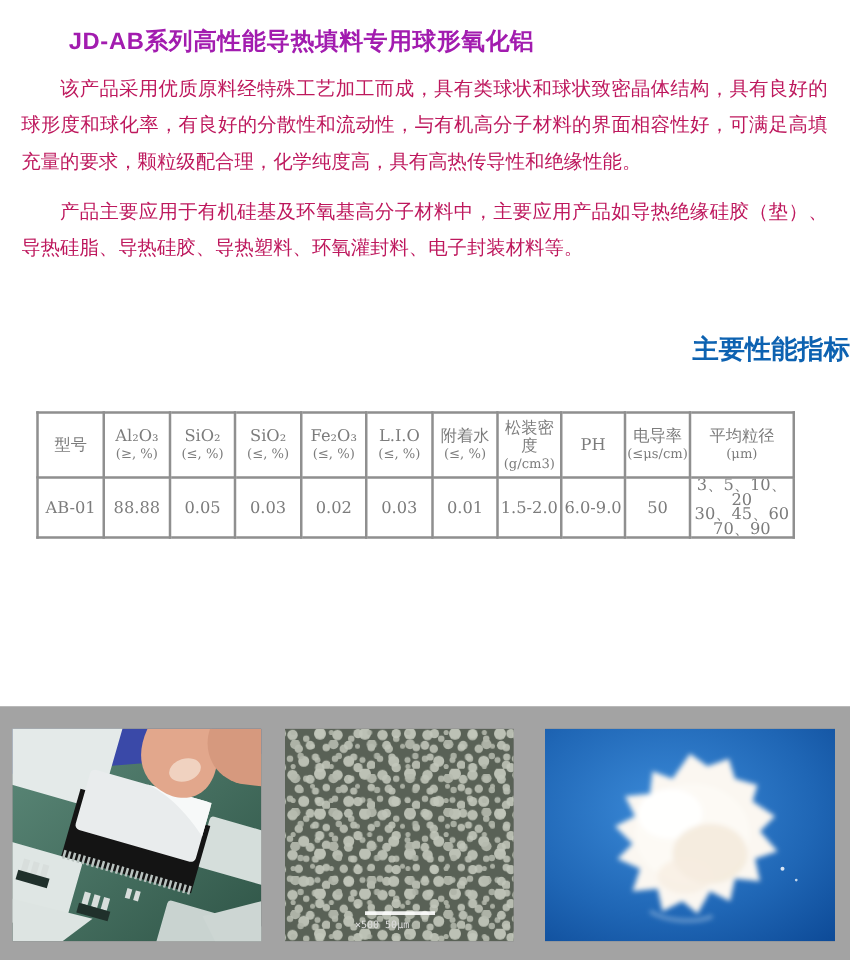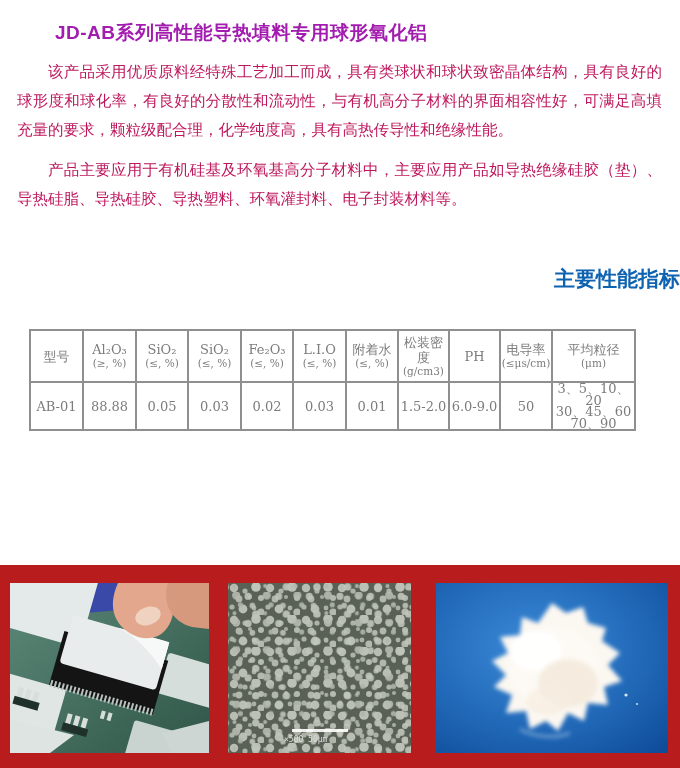--- a/index.html
+++ b/index.html
@@ -45,21 +45,21 @@
   .th2{font-size:10.5px;line-height:13px;}
   tr.r1 td{height:33px;font-size:13px;}
   tr.r2 td{height:29px;font-size:13px;}
   td.psize{
     font-size:10.5px;line-height:11.5px;
     white-space:pre-line;text-align:left;
     padding:2px 2px 2px 6px;
   }
   .gallery{
     position:absolute;left:0;right:0;top:565px;bottom:0;
-    background:#b91c1c;
+    background:#a3a3a3;
     padding:18px 0 0 10px;box-sizing:border-box;
   }
   .photo{display:block;float:left;height:170px;background:#888;}
   .p1{width:199px;}
   .p2{width:183px;margin-left:19px;}
   .p3{width:232px;margin-left:25px;}
   .sem-caption{font-family:"DejaVu Sans Mono",monospace;}
 </style>
 </head>
 <body>

